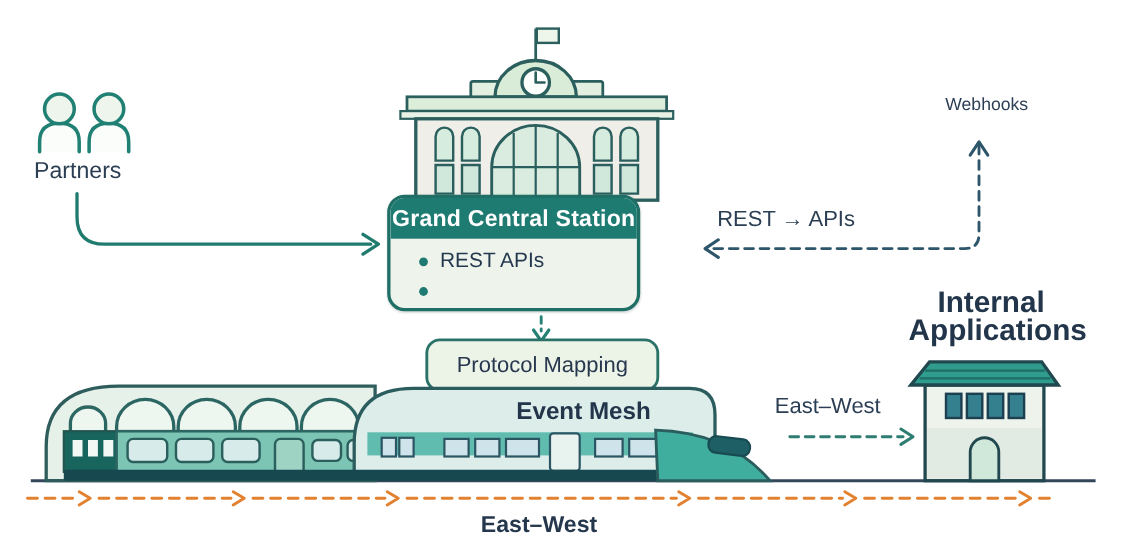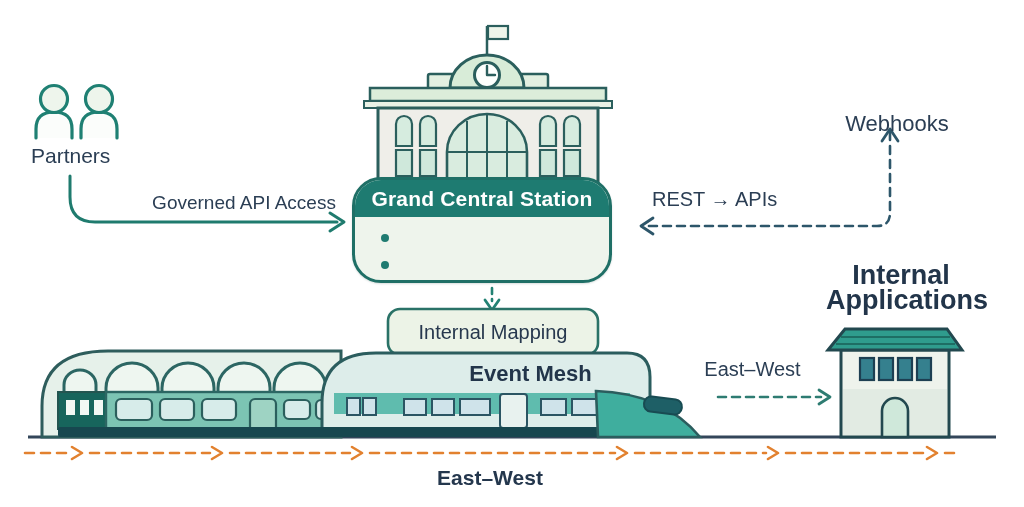--- a/index.html
+++ b/index.html
@@ -4,22 +4,22 @@
 <style>
   html,body{margin:0;padding:0;background:#ffffff;}
   .canvas{position:relative;width:1024px;height:507px;background:#ffffff;overflow:hidden;
           font-family:"Liberation Sans",sans-serif;}
   .canvas svg{position:absolute;left:0;top:0;}
   .label{position:absolute;color:#2b3e54;white-space:nowrap;}
   .label.center{text-align:center;}
   .label.bold{font-weight:bold;color:#22354a;}
   .wrap{white-space:normal;}
   
-  .gcs-card{position:absolute;left:352px;top:177px;width:260px;height:106px;box-sizing:border-box;
-            border:3px solid #1f6f66;border-radius:29px;background:#eef4ec;overflow:hidden;
+  .gcs-card{position:absolute;left:352px;top:177px;width:230px;height:106px;box-sizing:border-box;
+            border:3px solid #1f6f66;border-radius:16px;background:#eef4ec;overflow:hidden;
             box-shadow:0 1px 2px rgba(40,70,65,.18);}
   .gcs-header{height:37px;background:#1e7b71;display:flex;align-items:center;justify-content:center;}
   .gcs-title{color:#ffffff;font-weight:bold;font-size:21px;letter-spacing:.2px;}
   .gcs-body{padding:7px 0 0 26px;}
   .gcs-row{display:flex;align-items:center;height:27px;}
   .gcs-dot{width:8px;height:8px;border-radius:50%;background:#1f7b71;margin-right:11px;flex:0 0 auto;}
   .gcs-item{font-size:19px;color:#24384e;}
 </style>
 </head>
 <body>
@@ -126,45 +126,45 @@
 
     <g stroke="#e2812f" fill="none" stroke-linecap="round" stroke-linejoin="round">
       <path d="M25,453 H70 M90,453 H210 M230,453 H350 M370,453 H615 M635,453 H766 M786,453 H925 M945,453 H957" stroke-width="2.6" stroke-dasharray="9,7"></path>
       <path d="M72,447 L82,453 L72,459 M212,447 L222,453 L212,459 M352,447 L362,453 L352,459
                M617,447 L627,453 L617,459 M768,447 L778,453 L768,459 M927,447 L937,453 L927,459" stroke-width="2.6"></path>
     </g>
   </svg>
 
   <div class="label" style="left:31px;top:144px;font-size:21px;">Partners</div>
 
-  <div class="label center" style="left:133px;top:192px;width:222px;font-size:19px;">Governed API Access</div>
 
-  <div class="label center" style="left:838px;top:87px;width:118px;font-size:22px;margin-top:24px;">Webhooks</div>
+  <div class="label center" style="left:838px;top:87px;width:118px;font-size:16px;">Webhooks</div>
 
   <div class="label" style="left:652px;top:188px;font-size:20px;">REST → APIs</div>
 
-  <div class="label center" style="left:388px;top:309px;width:210px;height:46px;line-height:46px;font-size:20px;color:#27384e;">Internal Mapping</div>
+  <div class="label center" style="left:388px;top:309px;width:210px;height:46px;line-height:46px;font-size:20px;color:#27384e;">Protocol Mapping</div>
 
   <div class="label center bold" style="left:448px;top:361px;width:165px;font-size:22px;">Event Mesh</div>
 
   <div class="label center" style="left:690px;top:358px;width:125px;font-size:20px;font-weight:500;">East–West</div>
 
   <div class="label center bold wrap" style="left:826px;top:263px;width:150px;font-size:27px;line-height:25px;">Internal Applications</div>
 
 
   <div class="label center" style="left:425px;top:466px;width:130px;font-size:21px;font-weight:600;color:#24374d;">East–West</div>
 
 
   <div class="gcs-card">
     <div class="gcs-header">
       <span class="gcs-title">Grand Central Station</span>
     </div>
     <div class="gcs-body">
       <div class="gcs-row">
         <span class="gcs-dot"></span>
+        <span class="gcs-item">REST APIs</span>
       </div>
       <div class="gcs-row">
         <span class="gcs-dot"></span>
       </div>
     </div>
   </div>
 
 </div>
 
 </body></html>

